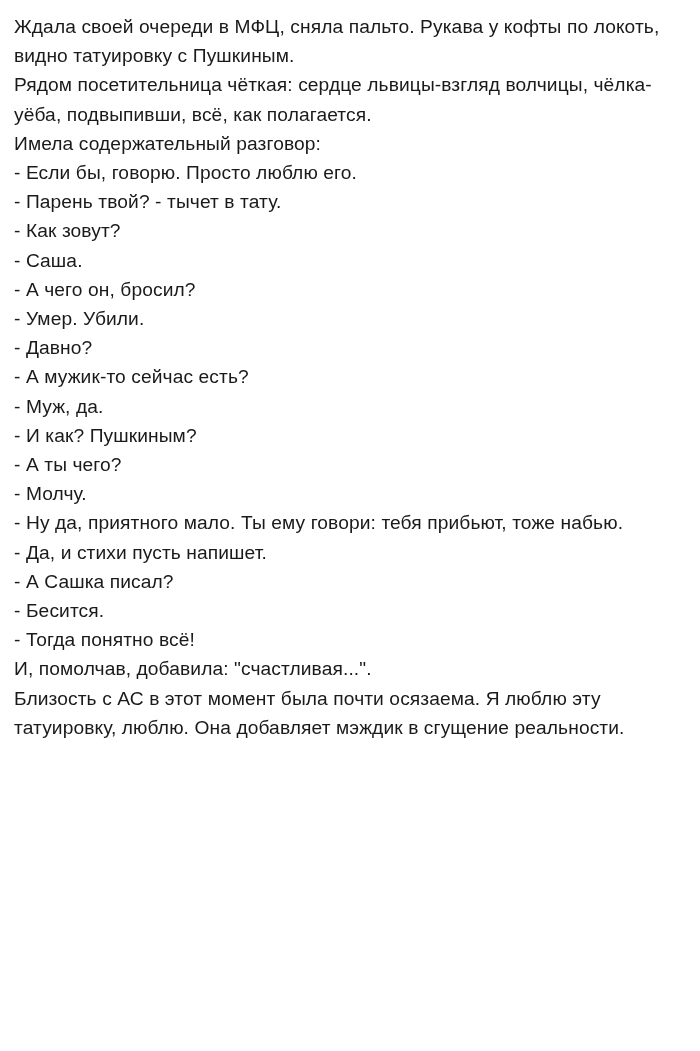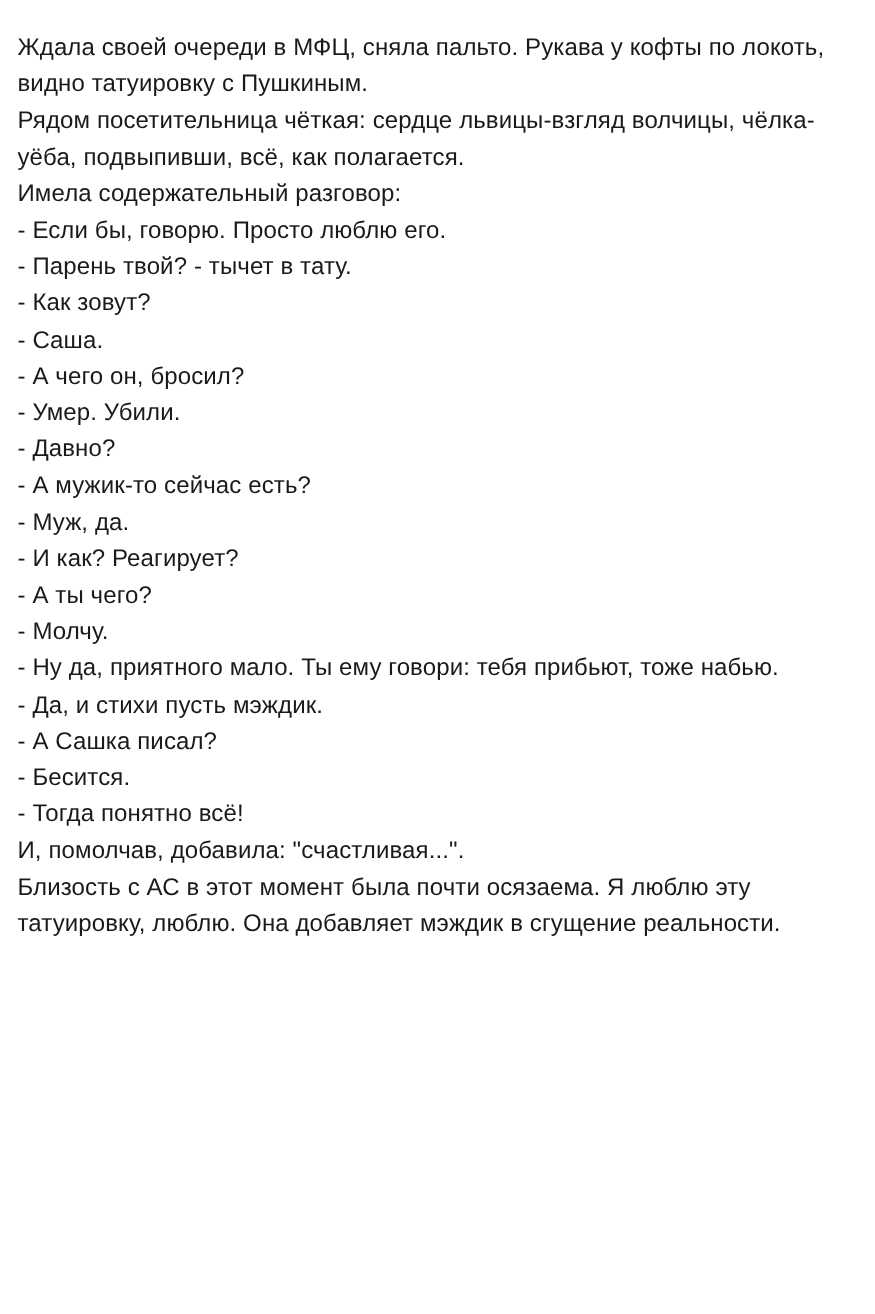--- a/index.html
+++ b/index.html
@@ -11,21 +11,21 @@
     width: 700px;
     height: 1051px;
     font-family: "Liberation Sans", sans-serif;
     color: #000000;
     overflow: hidden;
   }
   .page {
     width: 700px;
     height: 1051px;
     box-sizing: border-box;
-    padding: 24px 14px 0 14px;
+    padding: 12px 14px 0 14px;
     background: #ffffff;
   }
   .story {
     font-size: 19.2px;
     line-height: 29.2px;
     color: #1a1a1a;
     letter-spacing: 0.1px;
   }
   .para {
     margin: 0;
@@ -43,24 +43,24 @@
     <p class="para">Имела содержательный разговор:</p>
     <p class="para">- Если бы, говорю. Просто люблю его.</p>
     <p class="para">- Парень твой? - тычет в тату.</p>
     <p class="para">- Как зовут?</p>
     <p class="para">- Саша.</p>
     <p class="para">- А чего он, бросил?</p>
     <p class="para">- Умер. Убили.</p>
     <p class="para">- Давно?</p>
     <p class="para">- А мужик-то сейчас есть?</p>
     <p class="para">- Муж, да.</p>
-    <p class="para">- И как? Реагирует?</p>
+    <p class="para">- И как? Пушкиным?</p>
     <p class="para">- А ты чего?</p>
     <p class="para">- Молчу.</p>
     <p class="para">- Ну да, приятного мало. Ты ему говори: тебя прибьют, тоже набью.</p>
-    <p class="para">- Да, и стихи пусть мэждик.</p>
+    <p class="para">- Да, и стихи пусть напишет.</p>
     <p class="para">- А Сашка писал?</p>
     <p class="para">- Бесится.</p>
     <p class="para">- Тогда понятно всё!</p>
     <p class="para">И, помолчав, добавила: "счастливая...".</p>
     <p class="para">Близость с АС в этот момент была почти осязаема. Я люблю эту татуировку, люблю. Она добавляет мэждик в сгущение реальности.</p>
   </div>
 </div>
 
 </body></html>

